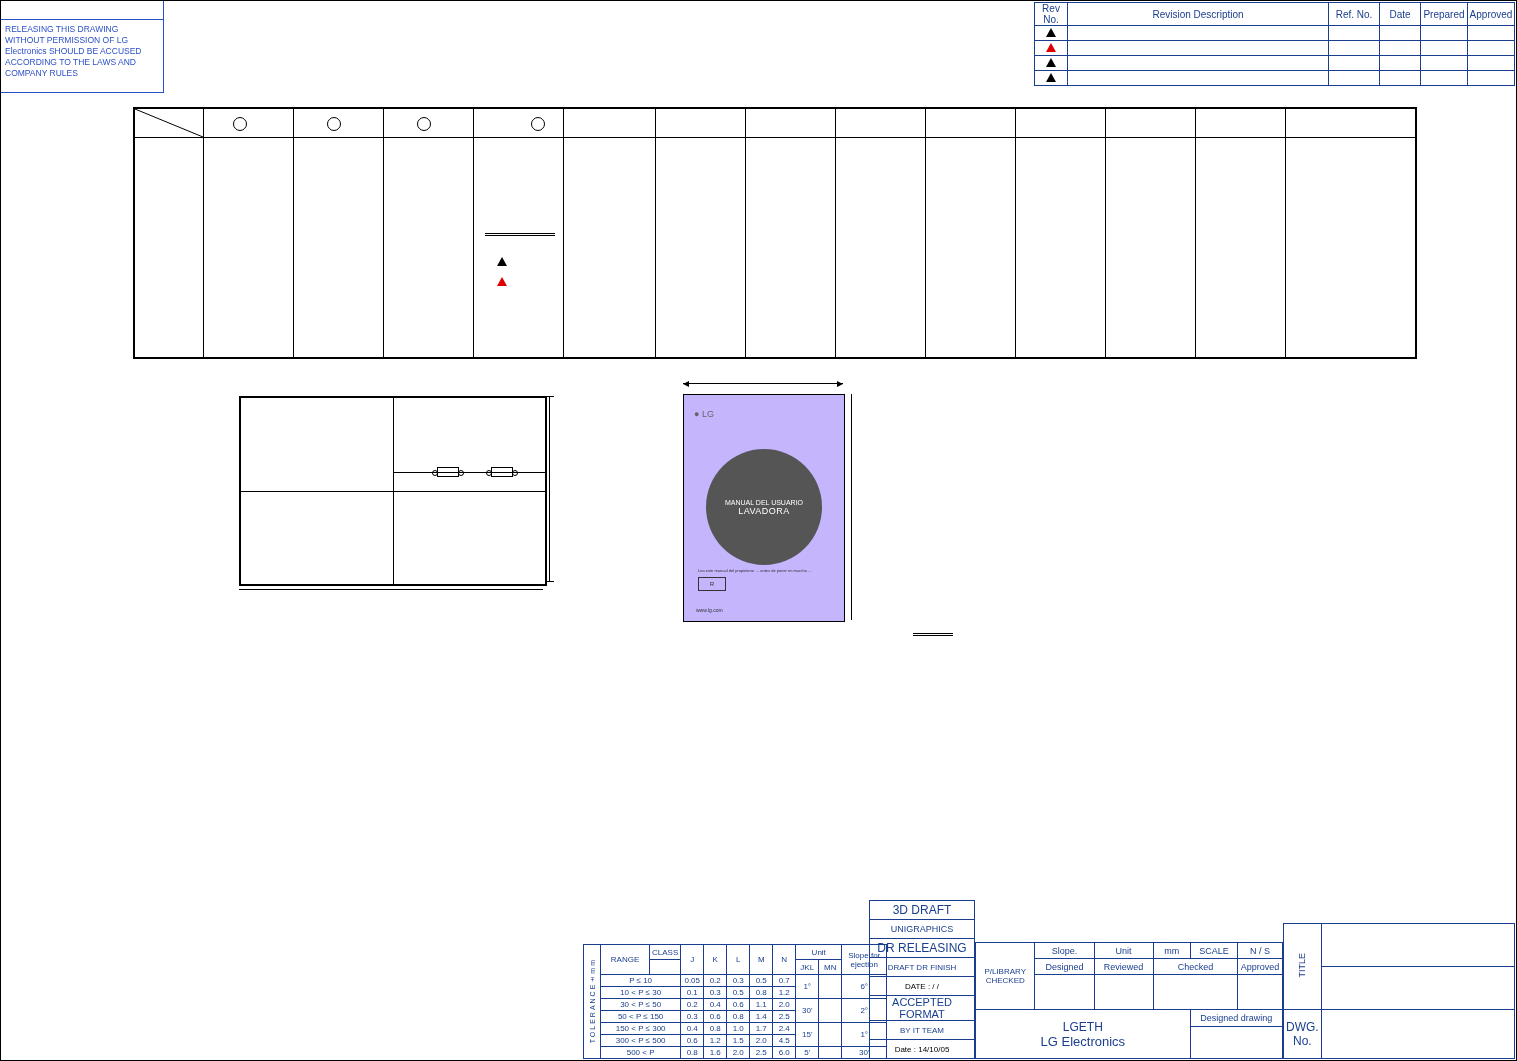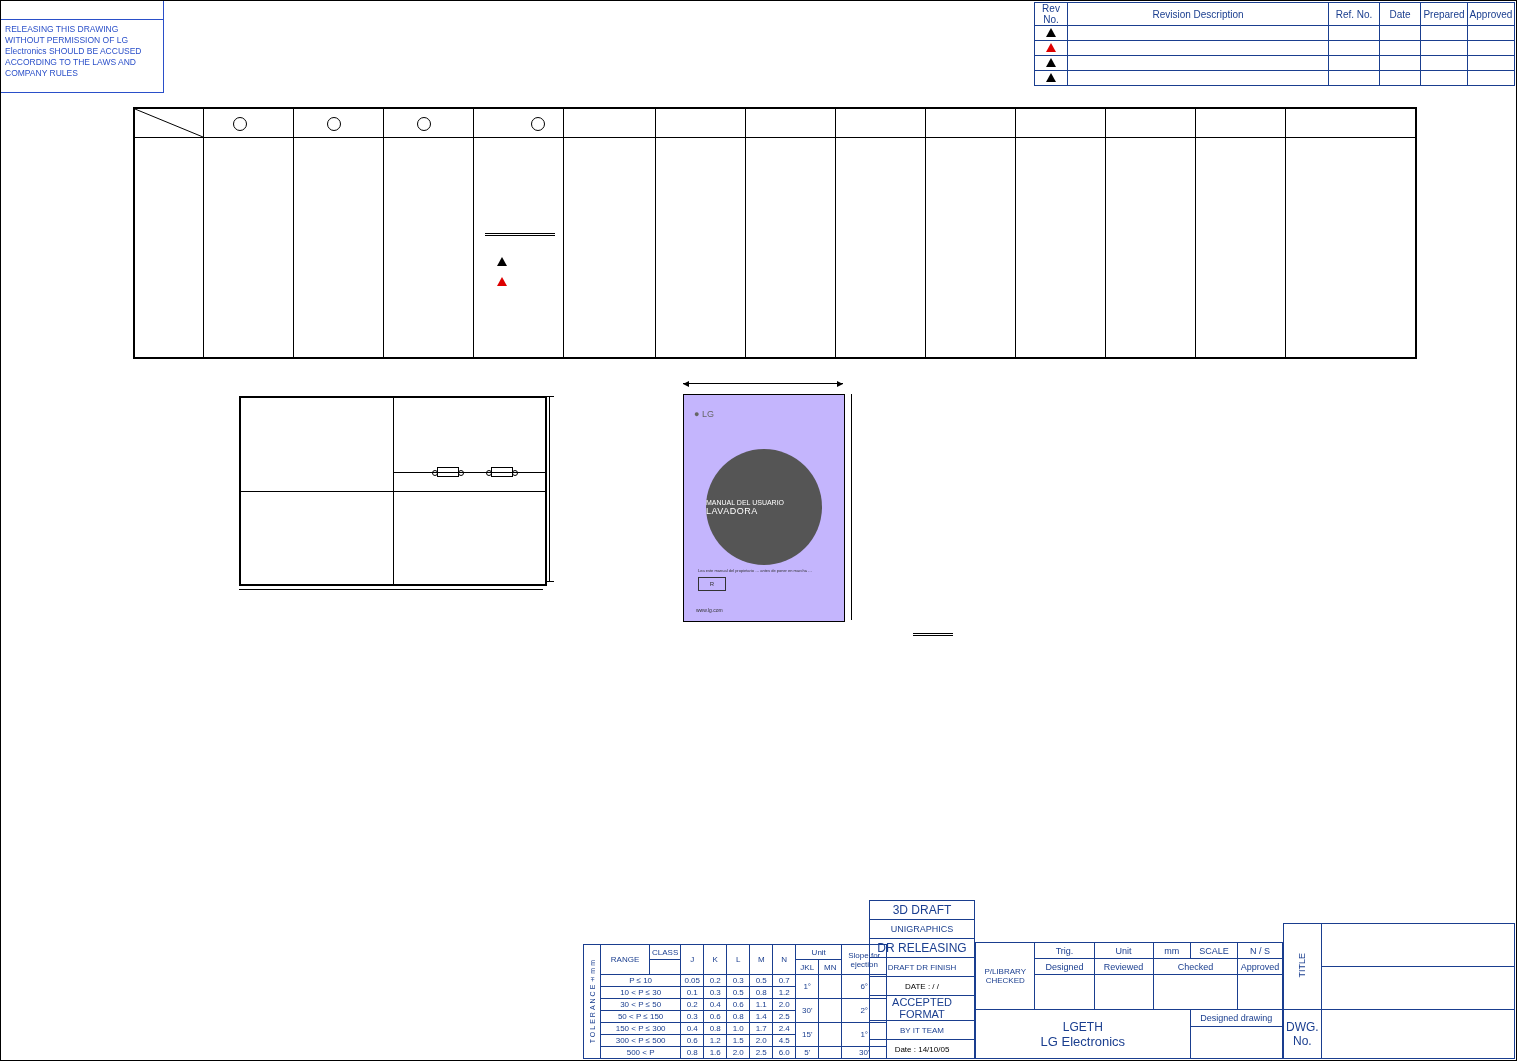--- a/index.html
+++ b/index.html
@@ -36,21 +36,21 @@
   .dim-r:before{top:0}.dim-r:after{bottom:0}
   .dim-b{position:absolute;left:238px;top:588px;width:304px;border-top:1px solid #000}
 
   .staple{position:absolute;width:20px;height:8px;border:1px solid #000}
   .staple:before,.staple:after{content:"";position:absolute;top:2px;width:4px;height:4px;border:1px solid #000;border-radius:50%}
   .staple:before{left:-6px}.staple:after{right:-6px}
 
   
   .cover{position:absolute;left:682px;top:393px;width:160px;height:226px;border:1px solid #000;background:#c4b5fd}
   .cover .logo{position:absolute;left:10px;top:14px;font-size:9px;color:#666}
-  .cover .bigc{position:absolute;left:22px;top:54px;width:116px;height:116px;border-radius:50%;background:#555;color:#fff;display:flex;flex-direction:column;justify-content:center;align-items:flex-start;font-size:7px}
+  .cover .bigc{position:absolute;left:22px;top:54px;width:116px;height:116px;border-radius:50%;background:#555;color:#fff;display:flex;flex-direction:column;justify-content:center;align-items:center;font-size:7px}
   .cover .bigc .lav{font-size:9px;letter-spacing:.5px}
   .cover .smallrect{position:absolute;left:14px;bottom:30px;width:26px;height:12px;border:1px solid #333;display:flex;align-items:center;justify-content:center;font-size:6px;color:#333}
   .cover .tinytxt{position:absolute;left:14px;bottom:48px;font-size:4px;color:#333;line-height:5px}
   .cover .foot{position:absolute;left:12px;bottom:8px;font-size:5px;color:#333}
   .cover-dim-top{position:absolute;left:682px;top:382px;width:160px;border-top:1px solid #000}
   .cover-dim-top:before,.cover-dim-top:after{content:"";position:absolute;top:-3px;border-top:3px solid transparent;border-bottom:3px solid transparent}
   .cover-dim-top:before{left:0;border-right:6px solid #000}
   .cover-dim-top:after{right:0;border-left:6px solid #000}
   .cover-dim-r{position:absolute;left:850px;top:393px;height:226px;border-left:1px solid #000}
 
@@ -301,21 +301,21 @@
       <tr>
             <td style="font-size:8px;color:#000">Date : 14/10/05</td>
           </tr>
     </tbody>
       </table>
 
     <table class="sign" style="width:308px">
       <tbody>
           <tr>
         <td rowspan="3" style="width:56px;font-size:8px">P/LIBRARY CHECKED</td>
-        <td style="width:56px">Trig.</td>
+        <td style="width:56px">Slope.</td>
         <td style="width:56px">Unit</td>
         <td style="width:34px">mm</td>
         <td style="width:44px">SCALE</td>
         <td style="width:40px">N / S</td>
       </tr>
       <tr>
         <td>Designed</td>
         <td>Reviewed</td>
         <td colspan="2">Checked</td>
         <td>Approved</td>

